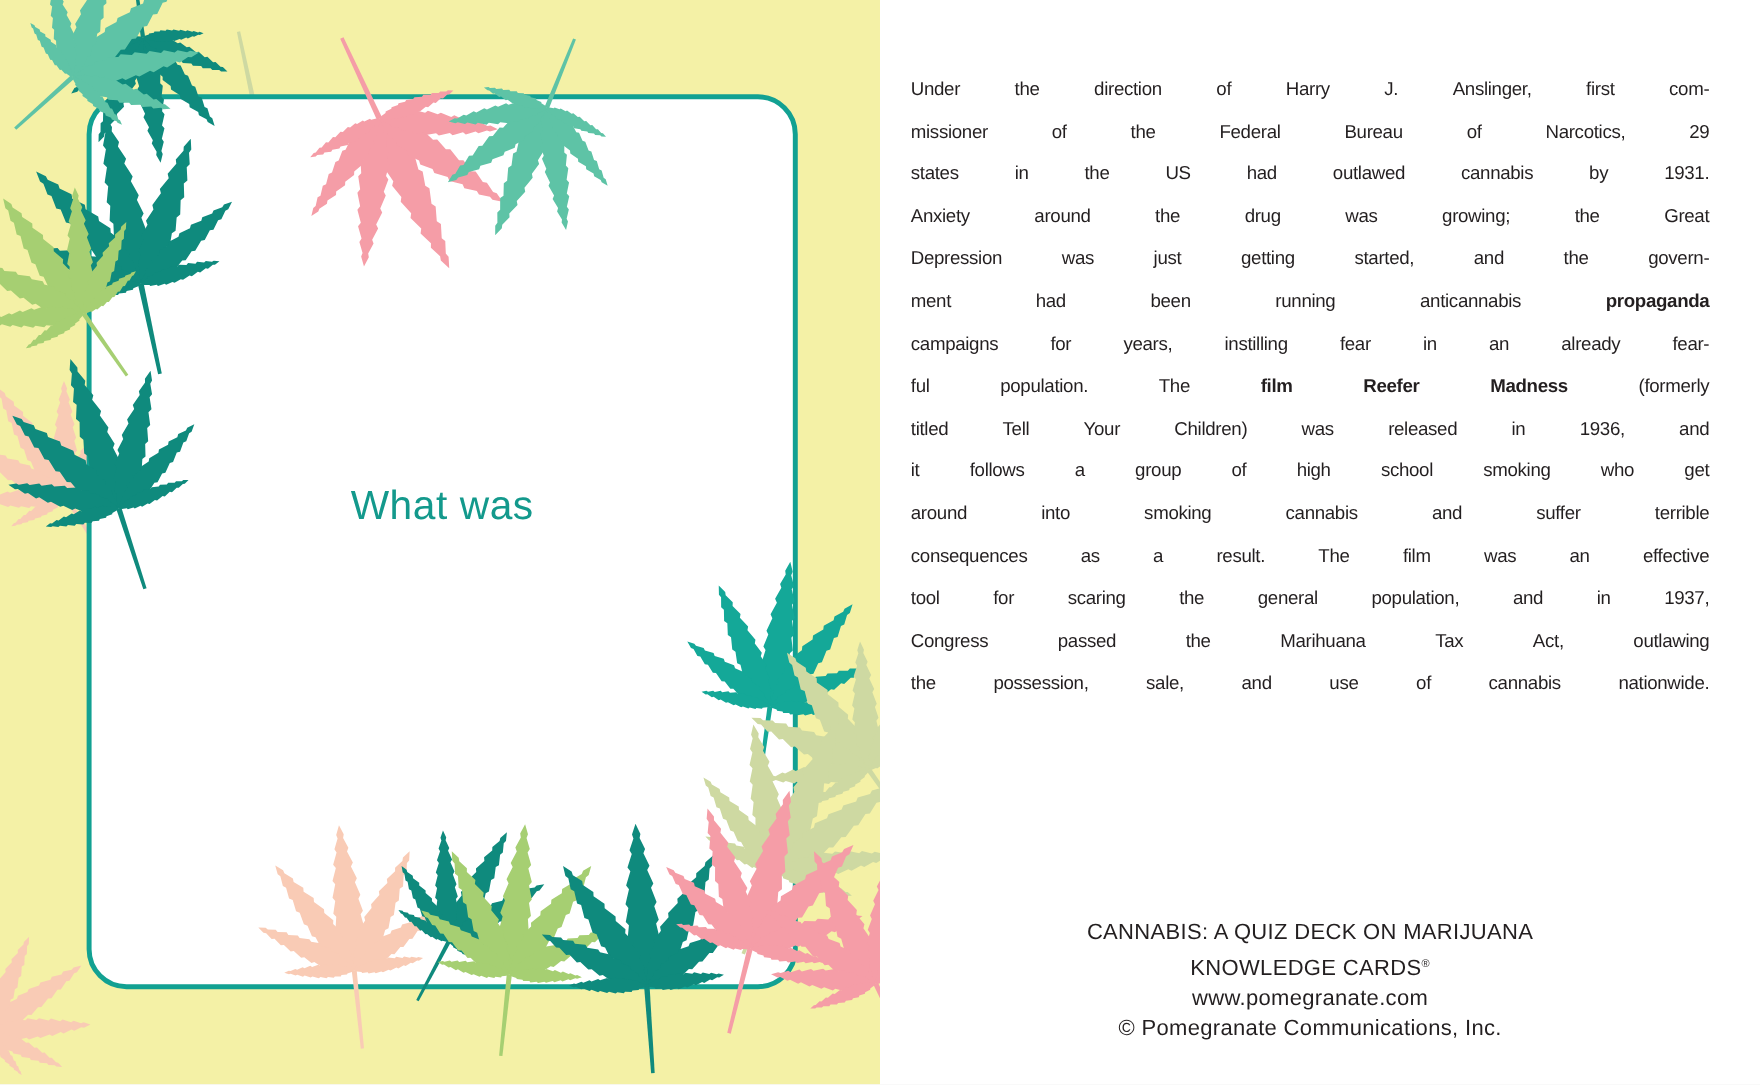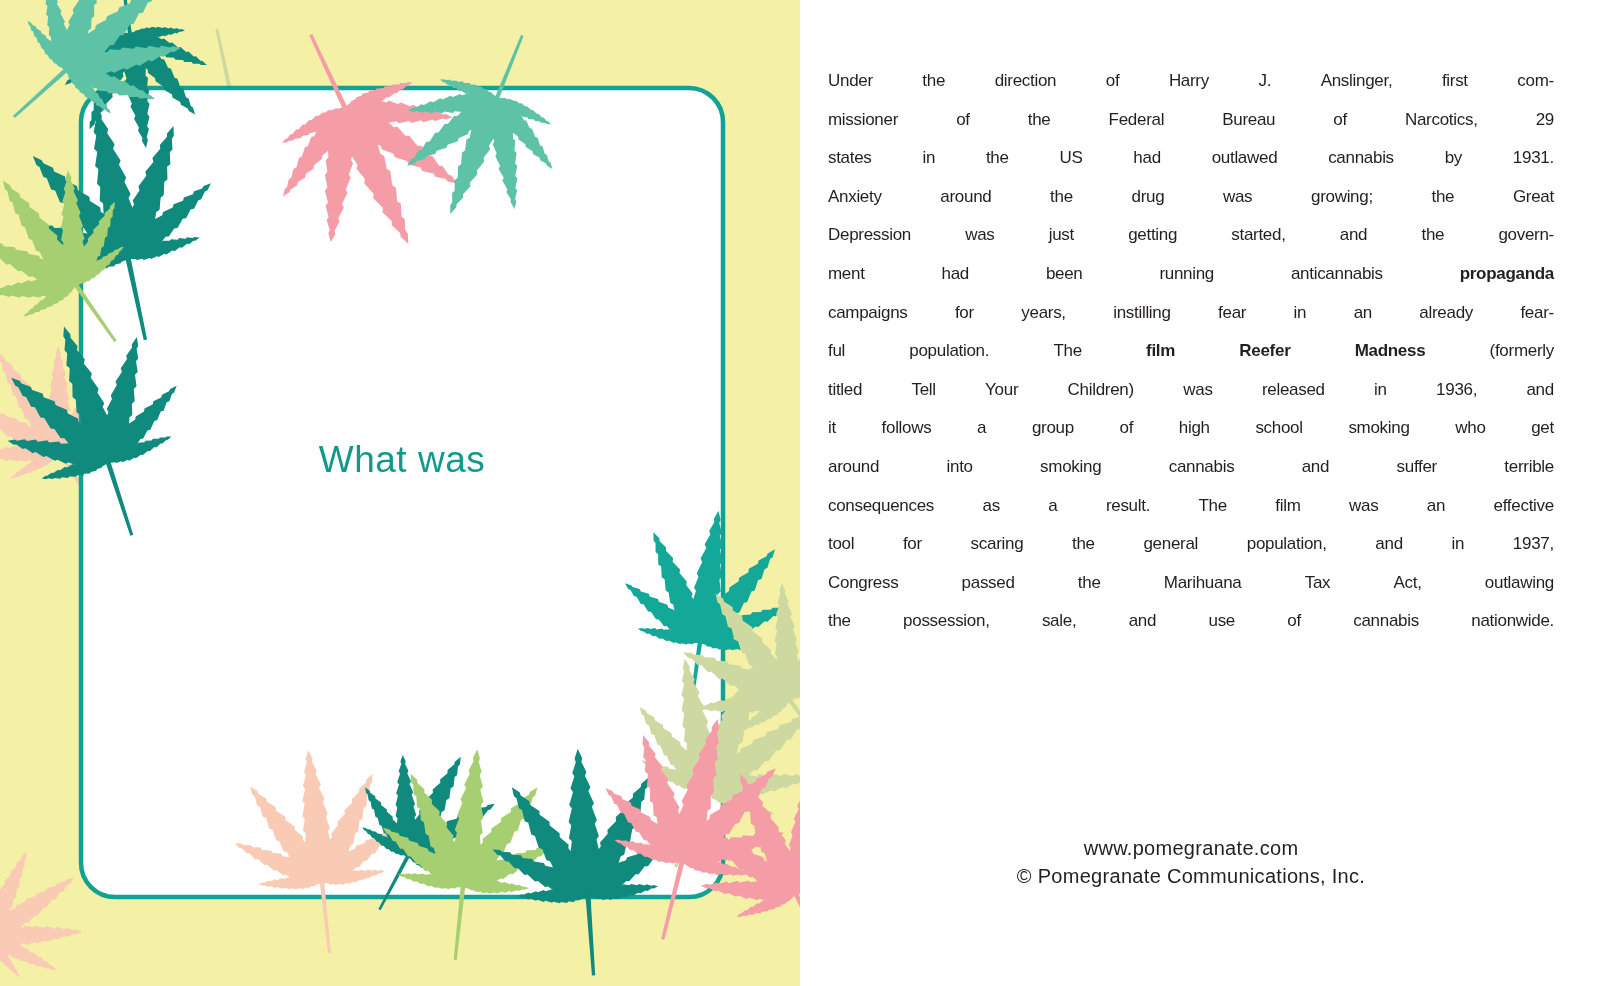--- a/index.html
+++ b/index.html
@@ -225,18 +225,20 @@
           <span class="w"><span>possession,</span></span>
           <span class="w"><span>sale,</span></span>
           <span class="w"><span>and</span></span>
           <span class="w"><span>use</span></span>
           <span class="w"><span>of</span></span>
           <span class="w"><span>cannabis</span></span>
           <span class="w"><span>nationwide.</span></span>
         </div>
       </div>
     <div class="footer">
+        <div>CANNABIS: A QUIZ DECK ON MARIJUANA</div>
+        <div>KNOWLEDGE CARDS<sup>®</sup></div>
         <div>www.pomegranate.com</div>
         <div>© Pomegranate Communications, Inc.</div>
       </div>
   </section>
 
 </div>
 
 </body></html>

